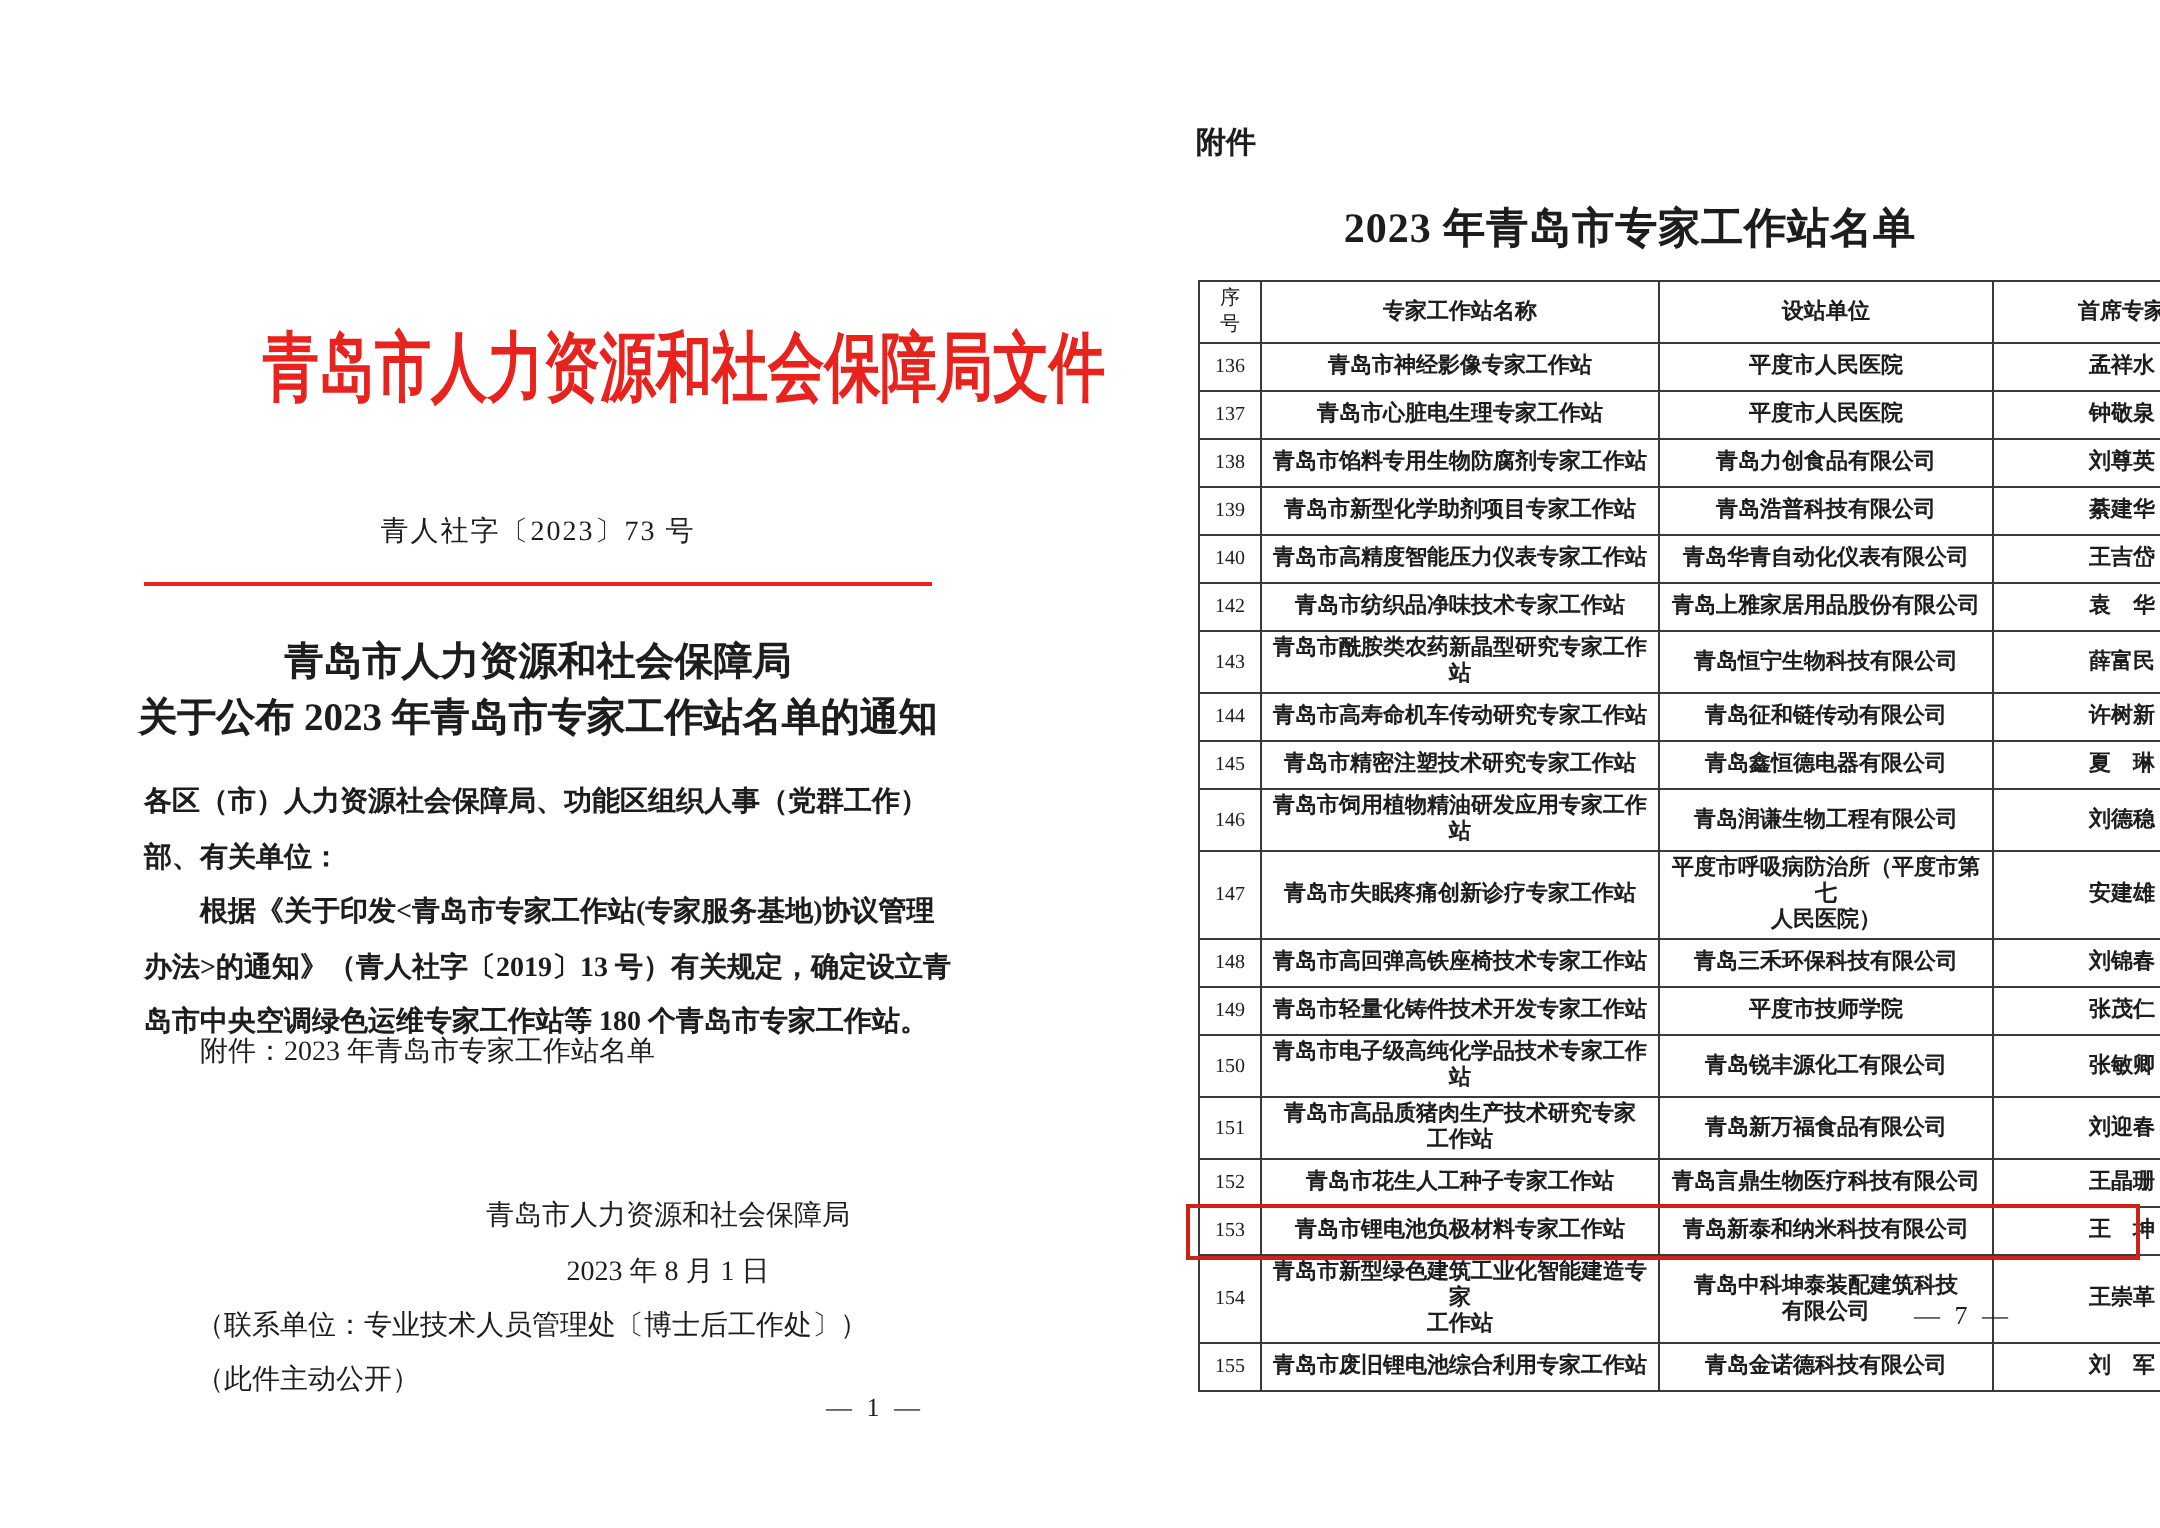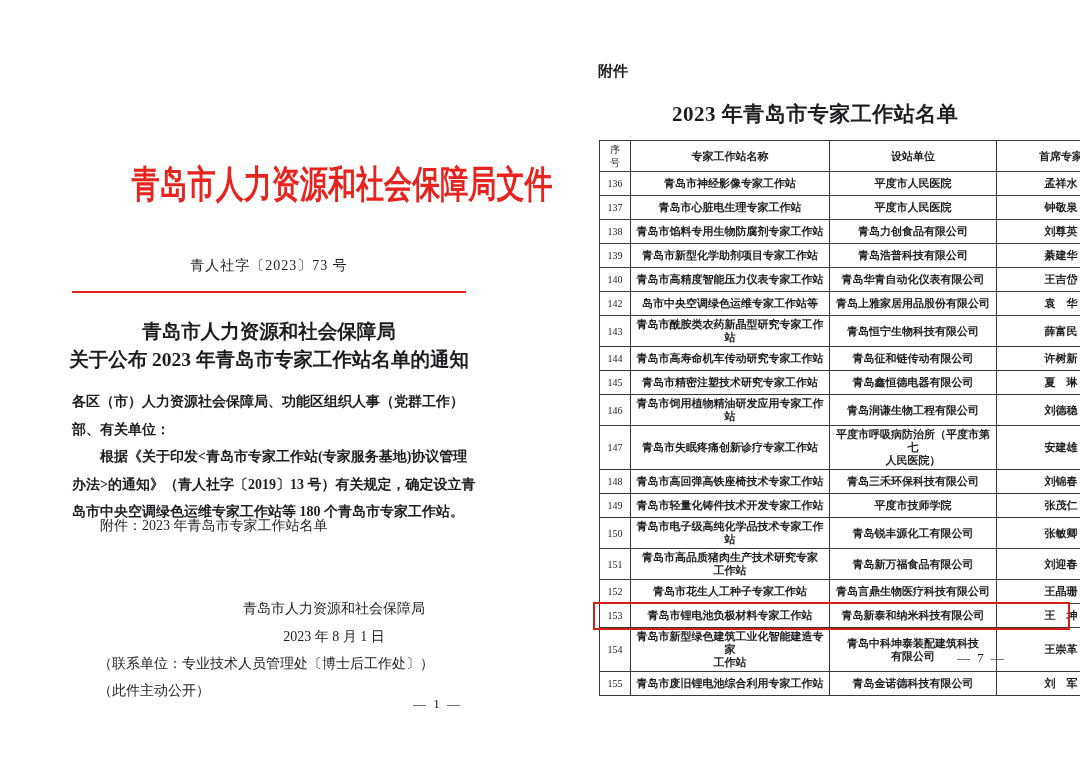--- a/index.html
+++ b/index.html
@@ -120,21 +120,21 @@
           <td class="c3">綦建华</td>
         </tr>
         <tr>
           <td class="c0">140</td>
           <td class="c1">青岛市高精度智能压力仪表专家工作站</td>
           <td class="c2">青岛华青自动化仪表有限公司</td>
           <td class="c3">王吉岱</td>
         </tr>
         <tr>
           <td class="c0">142</td>
-          <td class="c1">岛市中央空调绿色运维专家工作站等</td>
+          <td class="c1">青岛市纺织品净味技术专家工作站</td>
           <td class="c2">青岛上雅家居用品股份有限公司</td>
           <td class="c3">袁　华</td>
         </tr>
         <tr>
           <td class="c0">143</td>
           <td class="c1">青岛市酰胺类农药新晶型研究专家工作站</td>
           <td class="c2">青岛恒宁生物科技有限公司</td>
           <td class="c3">薛富民</td>
         </tr>
         <tr>

